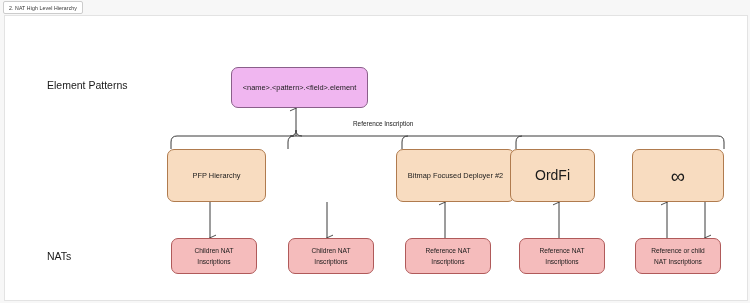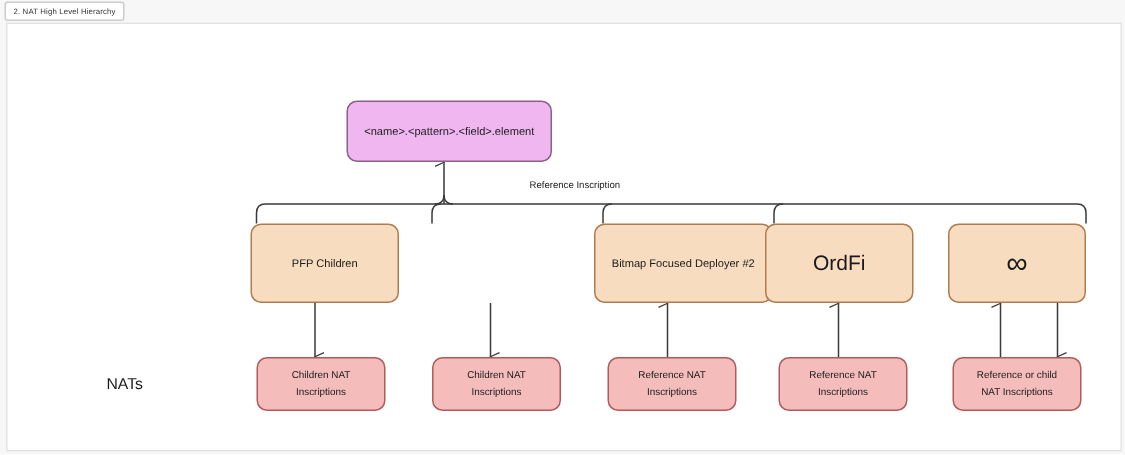--- a/index.html
+++ b/index.html
@@ -44,21 +44,21 @@
   
   .rowlabel{
     position:absolute;
     font-size:10.5px;
     color:#1a1a1a;
     line-height:14px;
     white-space:pre-line;
   }
   #lbl-patterns{left:42px;top:62px;}
   #lbl-deployers{left:42px;top:148px;}
-  #lbl-nats{left:42px;top:233px;margin-left:24px;}
+  #lbl-nats{left:42px;top:233px;}
 
   
   .node{
     position:absolute;
     box-sizing:border-box;
     display:flex;align-items:center;justify-content:center;
     text-align:center;
     border-radius:7px;
     line-height:11px;
     white-space:pre-line;
@@ -131,32 +131,33 @@
 
         <path d="M 440 222 L 440 186" marker-end="url(#arrDown)"></path>
 
         <path d="M 554 222 L 554 186" marker-end="url(#arrDown)"></path>
 
         <path d="M 662 222 L 662 186" marker-end="url(#arrDown)"></path>
         <path d="M 700 186 L 700 222" marker-end="url(#arrDown)"></path>
       </g>
     </svg>
 
+    <div class="rowlabel" id="lbl-patterns">Element Patterns</div>
     <div class="rowlabel" id="lbl-nats">NATs</div>
 
     <div class="node pattern" style="left:226px;top:51px;width:137px;height:41px;">&lt;name&gt;.&lt;pattern&gt;.&lt;field&gt;.element</div>
 
     <div class="edgecap" id="cap-ref">Reference Inscription</div>
 
-    <div class="node deployer" style="left:162px;top:133px;width:99px;height:53px;">PFP Children</div>
+    <div class="node deployer" style="left:162px;top:133px;width:99px;height:53px;">PFP Hierarchy</div>
 
 
     <div class="node deployer" style="left:391px;top:133px;width:119px;height:53px;">Bitmap Focused Deployer #2</div>
 
-    <div class="node deployer big" style="left:505px;top:133px;width:99px;height:53px;">OrdFi</div>
+    <div class="node deployer big" style="left:505px;top:133px;width:85px;height:53px;">OrdFi</div>
 
     <div class="node deployer glyph" style="left:627px;top:133px;width:92px;height:53px;">∞</div>
 
     <div class="node nat" style="left:166px;top:222px;width:86px;height:36px;">Children NAT
 Inscriptions</div>
 
     <div class="node nat" style="left:283px;top:222px;width:86px;height:36px;">Children NAT
 Inscriptions</div>
 
     <div class="node nat" style="left:400px;top:222px;width:86px;height:36px;">Reference NAT

